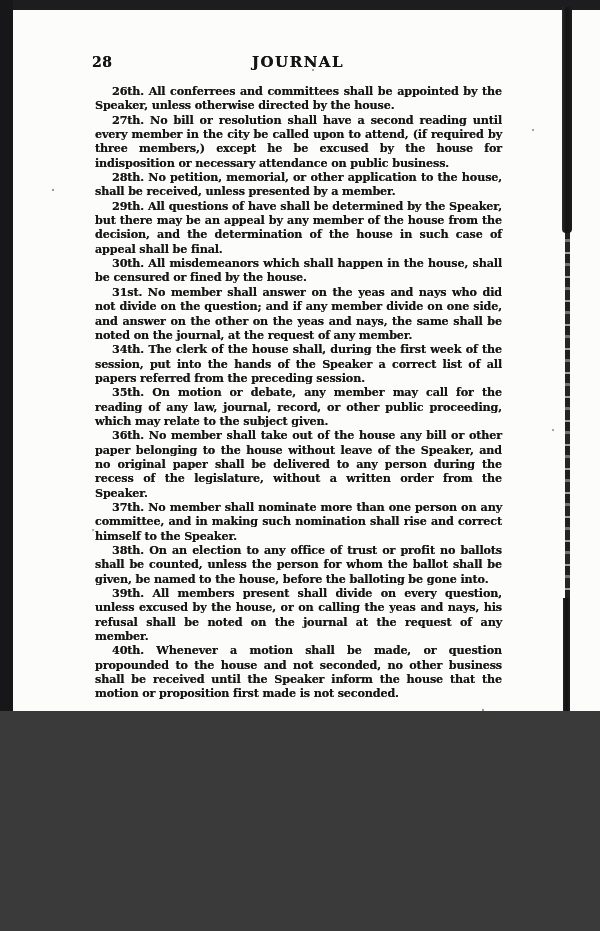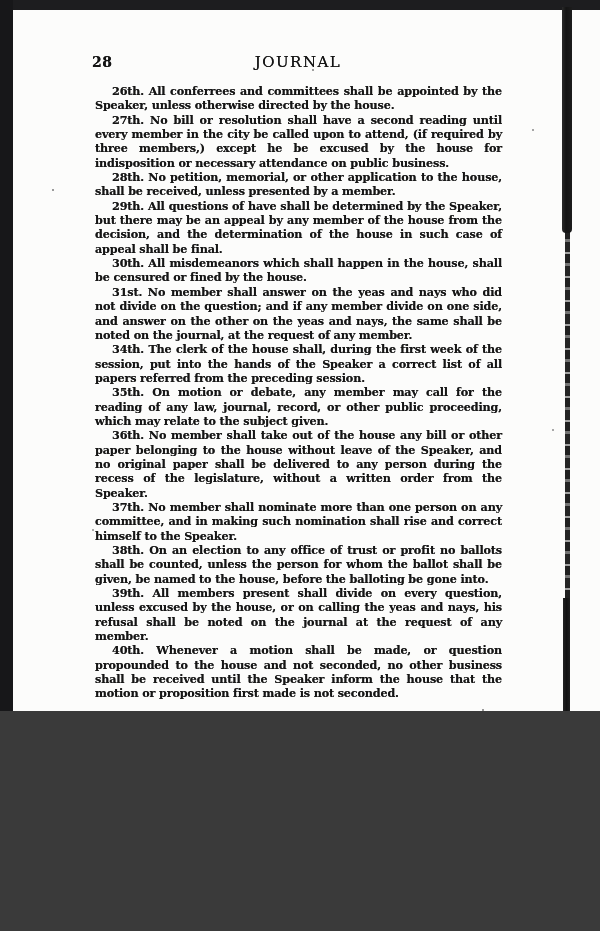--- a/index.html
+++ b/index.html
@@ -78,21 +78,21 @@
     letter-spacing: 0.5px;
     text-shadow: 0 0 0.5px rgba(0,0,0,0.8);
   }
   .header-title {
     position: absolute;
     left: 0;
     top: 0;
     width: 100%;
     text-align: center;
     font-size: 15px;
-    font-weight: normal;
+    font-weight: bold;
     letter-spacing: 1.5px;
     text-shadow: 0 0 0.5px rgba(0,0,0,0.8);
   }
   
   .text-body {
     position: absolute;
     left: 95px;
     top: 84px;
     width: 407px;
     color: #161616;

